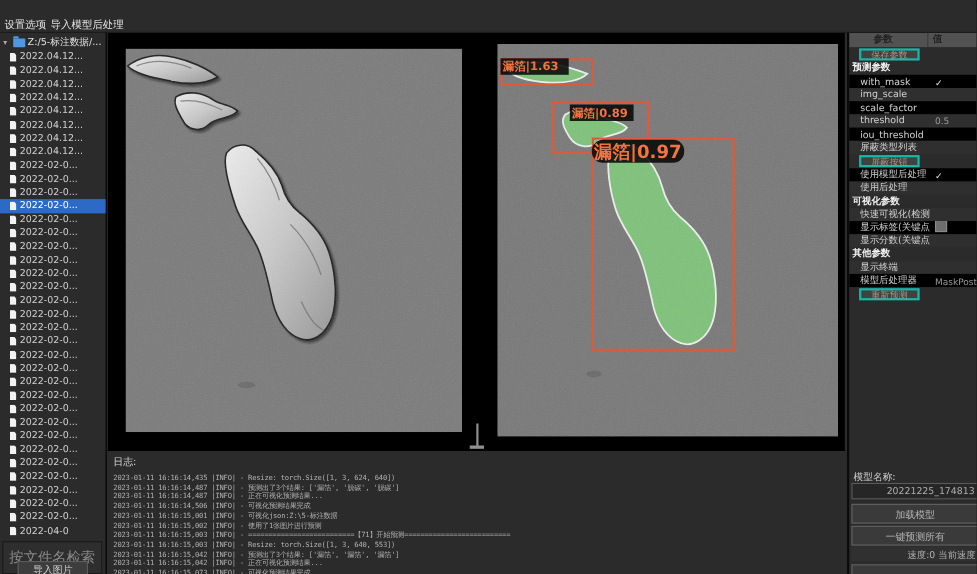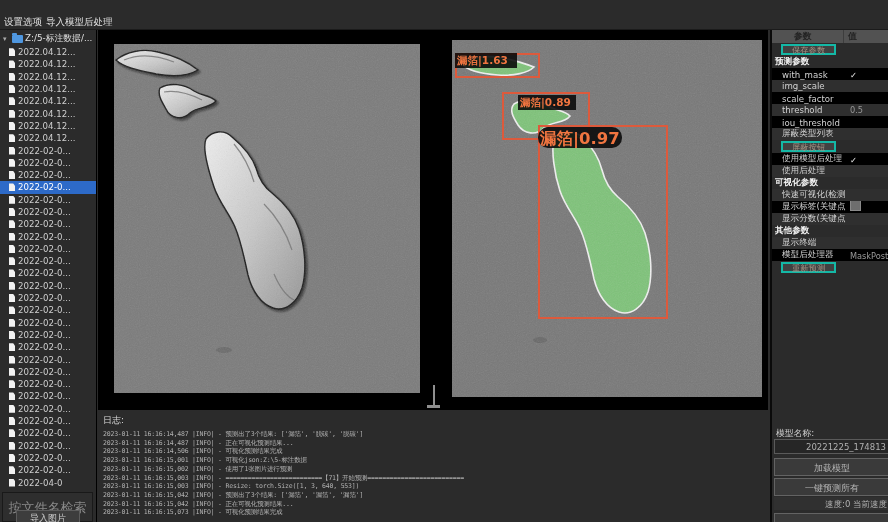--- a/index.html
+++ b/index.html
@@ -302,20 +302,21 @@
         <div class="detlabel" style="left: 86px; top: 87px; min-width: 84px; height: 21px; font-size: 16.5px; border-radius: 10px;">漏箔|0.97</div>
       </div>
 
     <div class="split-stem"></div>
     <div class="split-foot"></div>
   </div>
 
   <div class="logpanel">
     <div class="logtitle">日志:</div>
     <div id="loglines">
+        <div class="logline">2023-01-11 16:16:14,435 |INFO| - Resize: torch.Size([1, 3, 624, 640])</div>
         <div class="logline">2023-01-11 16:16:14,487 |INFO| - 预测出了3个结果: ['漏箔', '脱碳', '脱碳']</div>
         <div class="logline">2023-01-11 16:16:14,487 |INFO| - 正在可视化预测结果...</div>
         <div class="logline">2023-01-11 16:16:14,506 |INFO| - 可视化预测结果完成</div>
         <div class="logline">2023-01-11 16:16:15,001 |INFO| - 可视化json:Z:\5-标注数据</div>
         <div class="logline">2023-01-11 16:16:15,002 |INFO| - 使用了1张图片进行预测</div>
         <div class="logline">2023-01-11 16:16:15,003 |INFO| - ==========================【71】开始预测==========================</div>
         <div class="logline">2023-01-11 16:16:15,003 |INFO| - Resize: torch.Size([1, 3, 640, 553])</div>
         <div class="logline">2023-01-11 16:16:15,042 |INFO| - 预测出了3个结果: ['漏箔', '漏箔', '漏箔']</div>
         <div class="logline">2023-01-11 16:16:15,042 |INFO| - 正在可视化预测结果...</div>
         <div class="logline">2023-01-11 16:16:15,073 |INFO| - 可视化预测结果完成</div>

